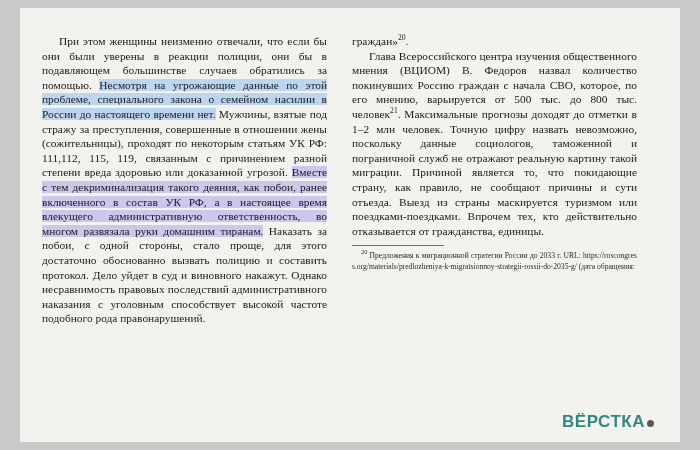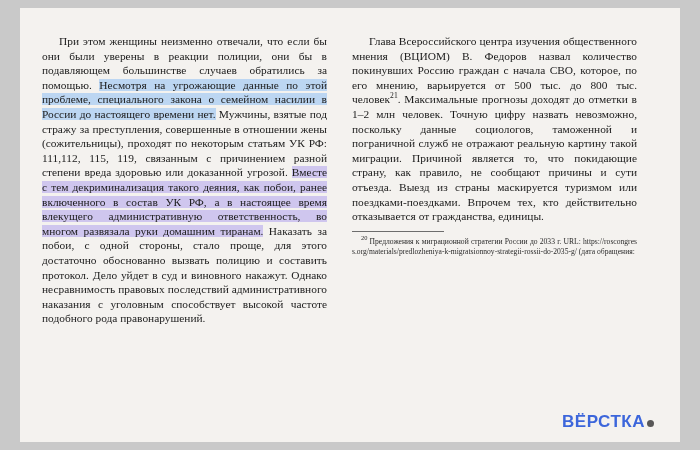--- a/index.html
+++ b/index.html
@@ -97,21 +97,21 @@
     pointer-events: none;
   }
   .watermark {
     position: absolute;
     right: 26px;
     bottom: 10px;
     font-family: "Liberation Sans", sans-serif;
     font-weight: bold;
     font-size: 17px;
     letter-spacing: 0.5px;
-    color: #1d4ed8;
+    color: #0f766e;
     opacity: 0.85;
   }
   .watermark .dot {
     display: inline-block;
     width: 7px;
     height: 7px;
     border-radius: 50%;
     background: #3d3d3d;
     margin-left: 2px;
     vertical-align: baseline;
@@ -122,20 +122,21 @@
 
 <div class="page">
   <div class="sheet">
     <div class="columns">
 
       <div class="col col-left">
         <p><span>При этом женщины неизменно отвечали, что если бы они были уверены в реакции полиции, они бы в подавляющем большинстве случаев обратились за помощью. </span><span class="hl-blue">Несмотря на угрожающие данные по этой проблеме, специального закона о семейном насилии в России до настоящего времени нет.</span><span> Мужчины, взятые под стражу за преступления, совершенные в отношении жены (сожительницы), проходят по некоторым статьям УК РФ: 111,112, 115, 119, связанным с причинением разной степени вреда здоровью или доказанной угрозой. </span><span class="hl-purple">Вместе с тем декриминализация такого деяния, как побои, ранее включенного в состав УК РФ, а в настоящее время влекущего административную ответственность, во многом развязала руки домашним тиранам.</span><span> Наказать за побои, с одной стороны, стало проще, для этого достаточно обоснованно вызвать полицию и составить протокол. Дело уйдет в суд и виновного накажут. Однако несравнимость правовых последствий административного наказания с уголовным способствует высокой частоте подобного рода правонарушений.</span></p>
       </div>
 
       <div class="col col-right">
+        <p class="noindent"><span>граждан»</span><sup>20</sup>.</p>
         <p><span>Глава Всероссийского центра изучения общественного мнения (ВЦИОМ) В. Федоров назвал количество покинувших Россию граждан с начала СВО, которое, по его мнению, варьируется от 500 тыс. до 800 тыс. человек</span><sup>21</sup><span>. Максимальные прогнозы доходят до отметки в 1–2 млн человек. Точную цифру назвать невозможно, поскольку данные социологов, таможенной и пограничной служб не отражают реальную картину такой миграции. Причиной является то, что покидающие страну, как правило, не сообщают причины и сути отъезда. Выезд из страны маскируется туризмом или поездками-поездками. Впрочем тех, кто действительно отказывается от гражданства, единицы.</span></p>
         <div class="footnote-rule"></div>
         <div class="footnote"><span class="fn-num">20</span> <span class="fn-url">Предложения к миграционной стратегии России до 2033 г. URL: https://roscongress.org/materials/predlozheniya-k-migratsionnoy-strategii-rossii-do-2035-g/ (дата обращения:</span></div>
       </div>
 
     </div>
     <div class="fade-bottom"></div>
     <div class="watermark"><span>ВЁРСТКА</span><span class="dot"></span></div>
   </div>
 </div>

